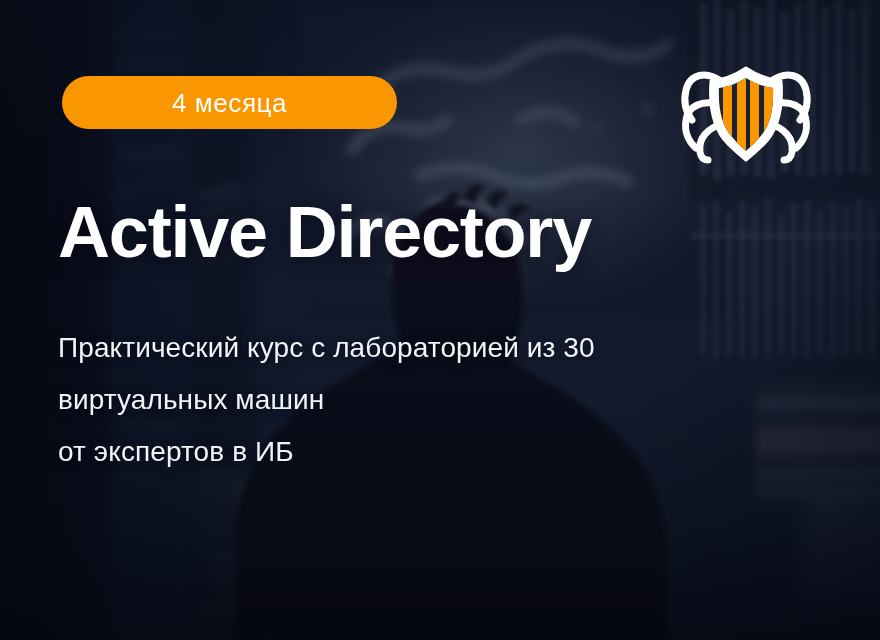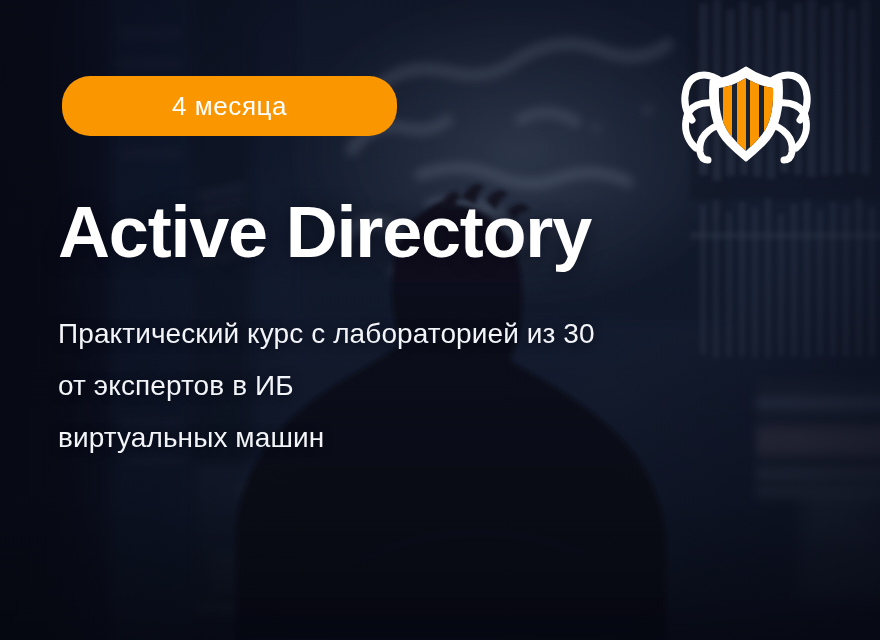--- a/index.html
+++ b/index.html
@@ -47,21 +47,21 @@
         rgba(5,7,16,0.80) 100%);
     pointer-events:none;
   }
 
   
   .content { position:absolute; inset:0; }
 
   .badge {
     position:absolute;
     left:62px; top:76px;
-    width:335px; height:60px;
+    width:335px; height:53px;
     border-radius:28px;
     background:#fa9600;
     display:flex; align-items:center; justify-content:center;
     cursor:pointer;
   }
   .badge-label {
     color:#ffffff;
     font-size:26px;
     font-weight:400;
     letter-spacing:0.6px;
@@ -76,21 +76,21 @@
     font-size:72px;
     font-weight:bold;
     letter-spacing:-1.2px;
     line-height:1;
     white-space:nowrap;
     text-shadow:0 2px 18px rgba(4,6,16,0.55);
   }
 
   .subtitle {
     position:absolute;
-    left:58px; top:308px;
+    left:58px; top:322px;
     width:760px;
     color:#f2f4f8;
     font-size:28px;
     font-weight:300;
     line-height:52px;
     letter-spacing:0.1px;
     text-shadow:0 1px 10px rgba(4,6,16,0.6);
   }
   .subtitle .ln { display:block; white-space:nowrap; }
 
@@ -297,22 +297,22 @@
   <div class="content">
 
     <div class="badge">
       <span class="badge-label">4 месяца</span>
     </div>
 
     <h1 class="title">Active Directory</h1>
 
     <div class="subtitle">
       <span class="ln">Практический курс с лабораторией из 30</span>
+      <span class="ln">виртуальных машин</span>
       <span class="ln">от экспертов в ИБ</span>
-      <span class="ln">виртуальных машин</span>
     </div>
 
     <div class="logo">
       <svg viewBox="0 0 136 108" aria-hidden="true">
 
         <g fill="none" stroke="#ffffff" stroke-width="7" stroke-linecap="round" stroke-linejoin="round">
 
           <path d="M44 26 C 28 14, 12 18, 8 34 C 5 46, 8 56, 14 64"></path>
           <path d="M40 48 C 24 44, 10 50, 8 64 C 6 76, 11 86, 18 92"></path>
           <path d="M44 68 C 30 72, 20 82, 22 96 C 23 102, 26 104, 30 104"></path>

